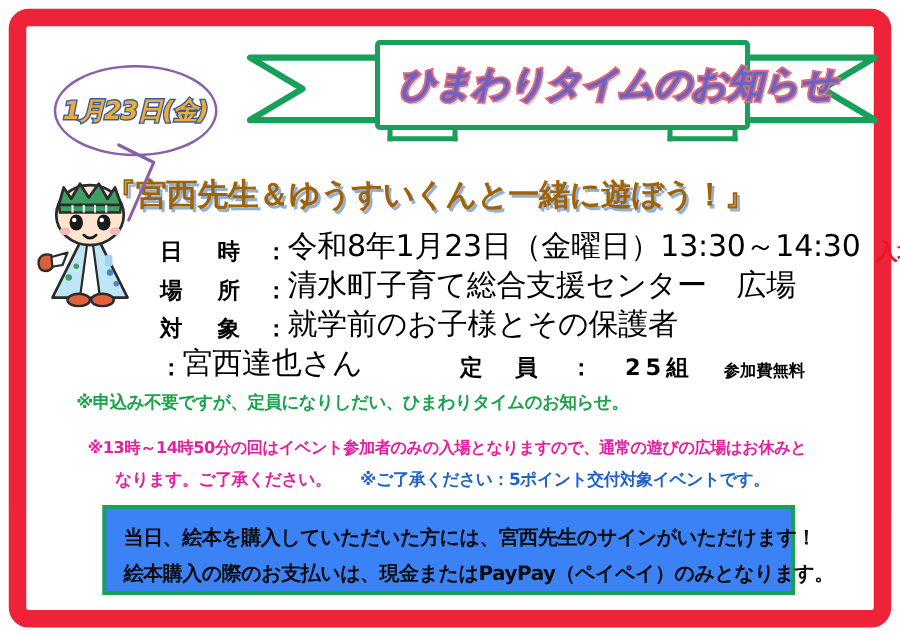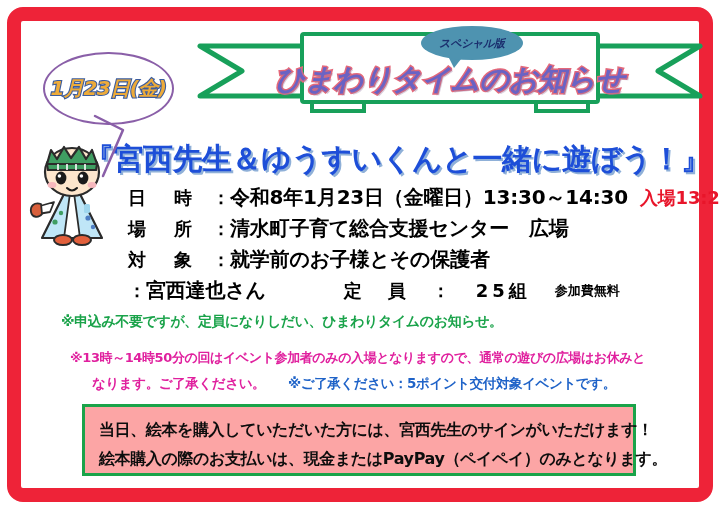--- a/index.html
+++ b/index.html
@@ -74,37 +74,38 @@
     border-top: none;
     background: #ffffff;
     z-index: 2;
   }
   .ribbon-foot.left  { left: 114px; }
   .ribbon-foot.right { left: 338px; }
 
   .ribbon-title {
     position: absolute;
     left: 104px;
-    top: 12px;
+    top: 0px;
     width: 300px;
     height: 72px;
     z-index: 5;
     display: flex;
     align-items: center;
     justify-content: center;
     font-family: "DejaVu Sans", "Liberation Sans", sans-serif;
     font-size: 29px;
     font-weight: bold;
     font-style: italic;
     letter-spacing: -0.5px;
     color: #6a63c4;
     -webkit-text-stroke: 3px #e4687a;
     paint-order: stroke fill;
     text-shadow: 2px 2px 0 rgba(150,120,160,0.35);
     white-space: nowrap;
+    padding-left: 44px;
   }
 
   
   .badge {
     position: absolute;
     left: 421px;
     top: 26px;
     width: 102px;
     height: 38px;
     z-index: 7;
@@ -188,61 +189,61 @@
     height: 104px;
     z-index: 4;
   }
 
   
   .headline {
     position: absolute;
     left: 84px;
     top: 139px;
     width: 600px;
-    font-size: 30px;
-    font-weight: bold;
-    color: #1d4ed8;
+    font-size: 25px;
+    font-weight: bold;
+    color: #a16207;
     text-shadow: 2px 2px 0 #8fb0d8;
     letter-spacing: -0.5px;
     white-space: nowrap;
     z-index: 5;
     font-family: Liberation Serif, serif;
   }
 
   
   .details {
     position: absolute;
     left: 128px;
     top: 182px;
     width: 560px;
     z-index: 3;
   }
   .row {
     display: flex;
-    align-items: center;
+    align-items: flex-end;
     height: 31px;
     white-space: nowrap;
   }
   .row .label {
     width: 84px;
     flex: 0 0 84px;
     font-size: 18px;
     font-weight: bold;
     color: #000000;
     letter-spacing: 5px;
   }
   .row .colon {
     flex: 0 0 18px;
     font-size: 18px;
     font-weight: bold;
     color: #000000;
   }
   .row .value {
-    font-size: 20px;
-    font-weight: bold;
+    font-size: 24px;
+    font-weight: normal;
     color: #000000;
     letter-spacing: -0.2px;
   }
   .row .value-red {
     font-size: 18px;
     font-weight: bold;
     color: #e8152a;
     margin-left: 12px;
     letter-spacing: -0.2px;
   }
@@ -308,21 +309,21 @@
 
   
   .green-box {
     position: absolute;
     left: 82px;
     top: 404px;
     width: 554px;
     height: 72px;
     box-sizing: border-box;
     border: 3px solid #1aa34a;
-    background: #fca5a5;
+    background: #3b82f6;
     padding: 8px 14px 0 14px;
     z-index: 3;
   }
   .green-box-line {
     font-size: 16px;
     font-weight: bold;
     color: #0d0d0d;
     letter-spacing: -0.4px;
     line-height: 29px;
     white-space: nowrap;
@@ -346,25 +347,20 @@
     </svg>
 
     <div class="ribbon-foot left"></div>
     <div class="ribbon-foot right"></div>
 
     <div class="ribbon-center"></div>
 
     <div class="ribbon-title">ひまわりタイムのお知らせ</div>
   </div>
 
-  <div class="badge">
-    <div class="badge-tail"></div>
-    <div class="badge-ellipse"></div>
-    <div class="badge-text">スペシャル版</div>
-  </div>
 
   <div class="bubble">
     <div class="bubble-ellipse"></div>
     <svg style="position:absolute;left:44px;top:62px;width:42px;height:66px;" viewBox="0 0 42 66">
       <path d="M8 2 L36 16 L16 62" fill="none" stroke="#8a5fa8" stroke-width="2.5" stroke-linejoin="round" stroke-linecap="round"></path>
     </svg>
     <div class="bubble-text">1月23日(金)</div>
   </div>
 
   <svg class="mascot" viewBox="0 0 96 104">

